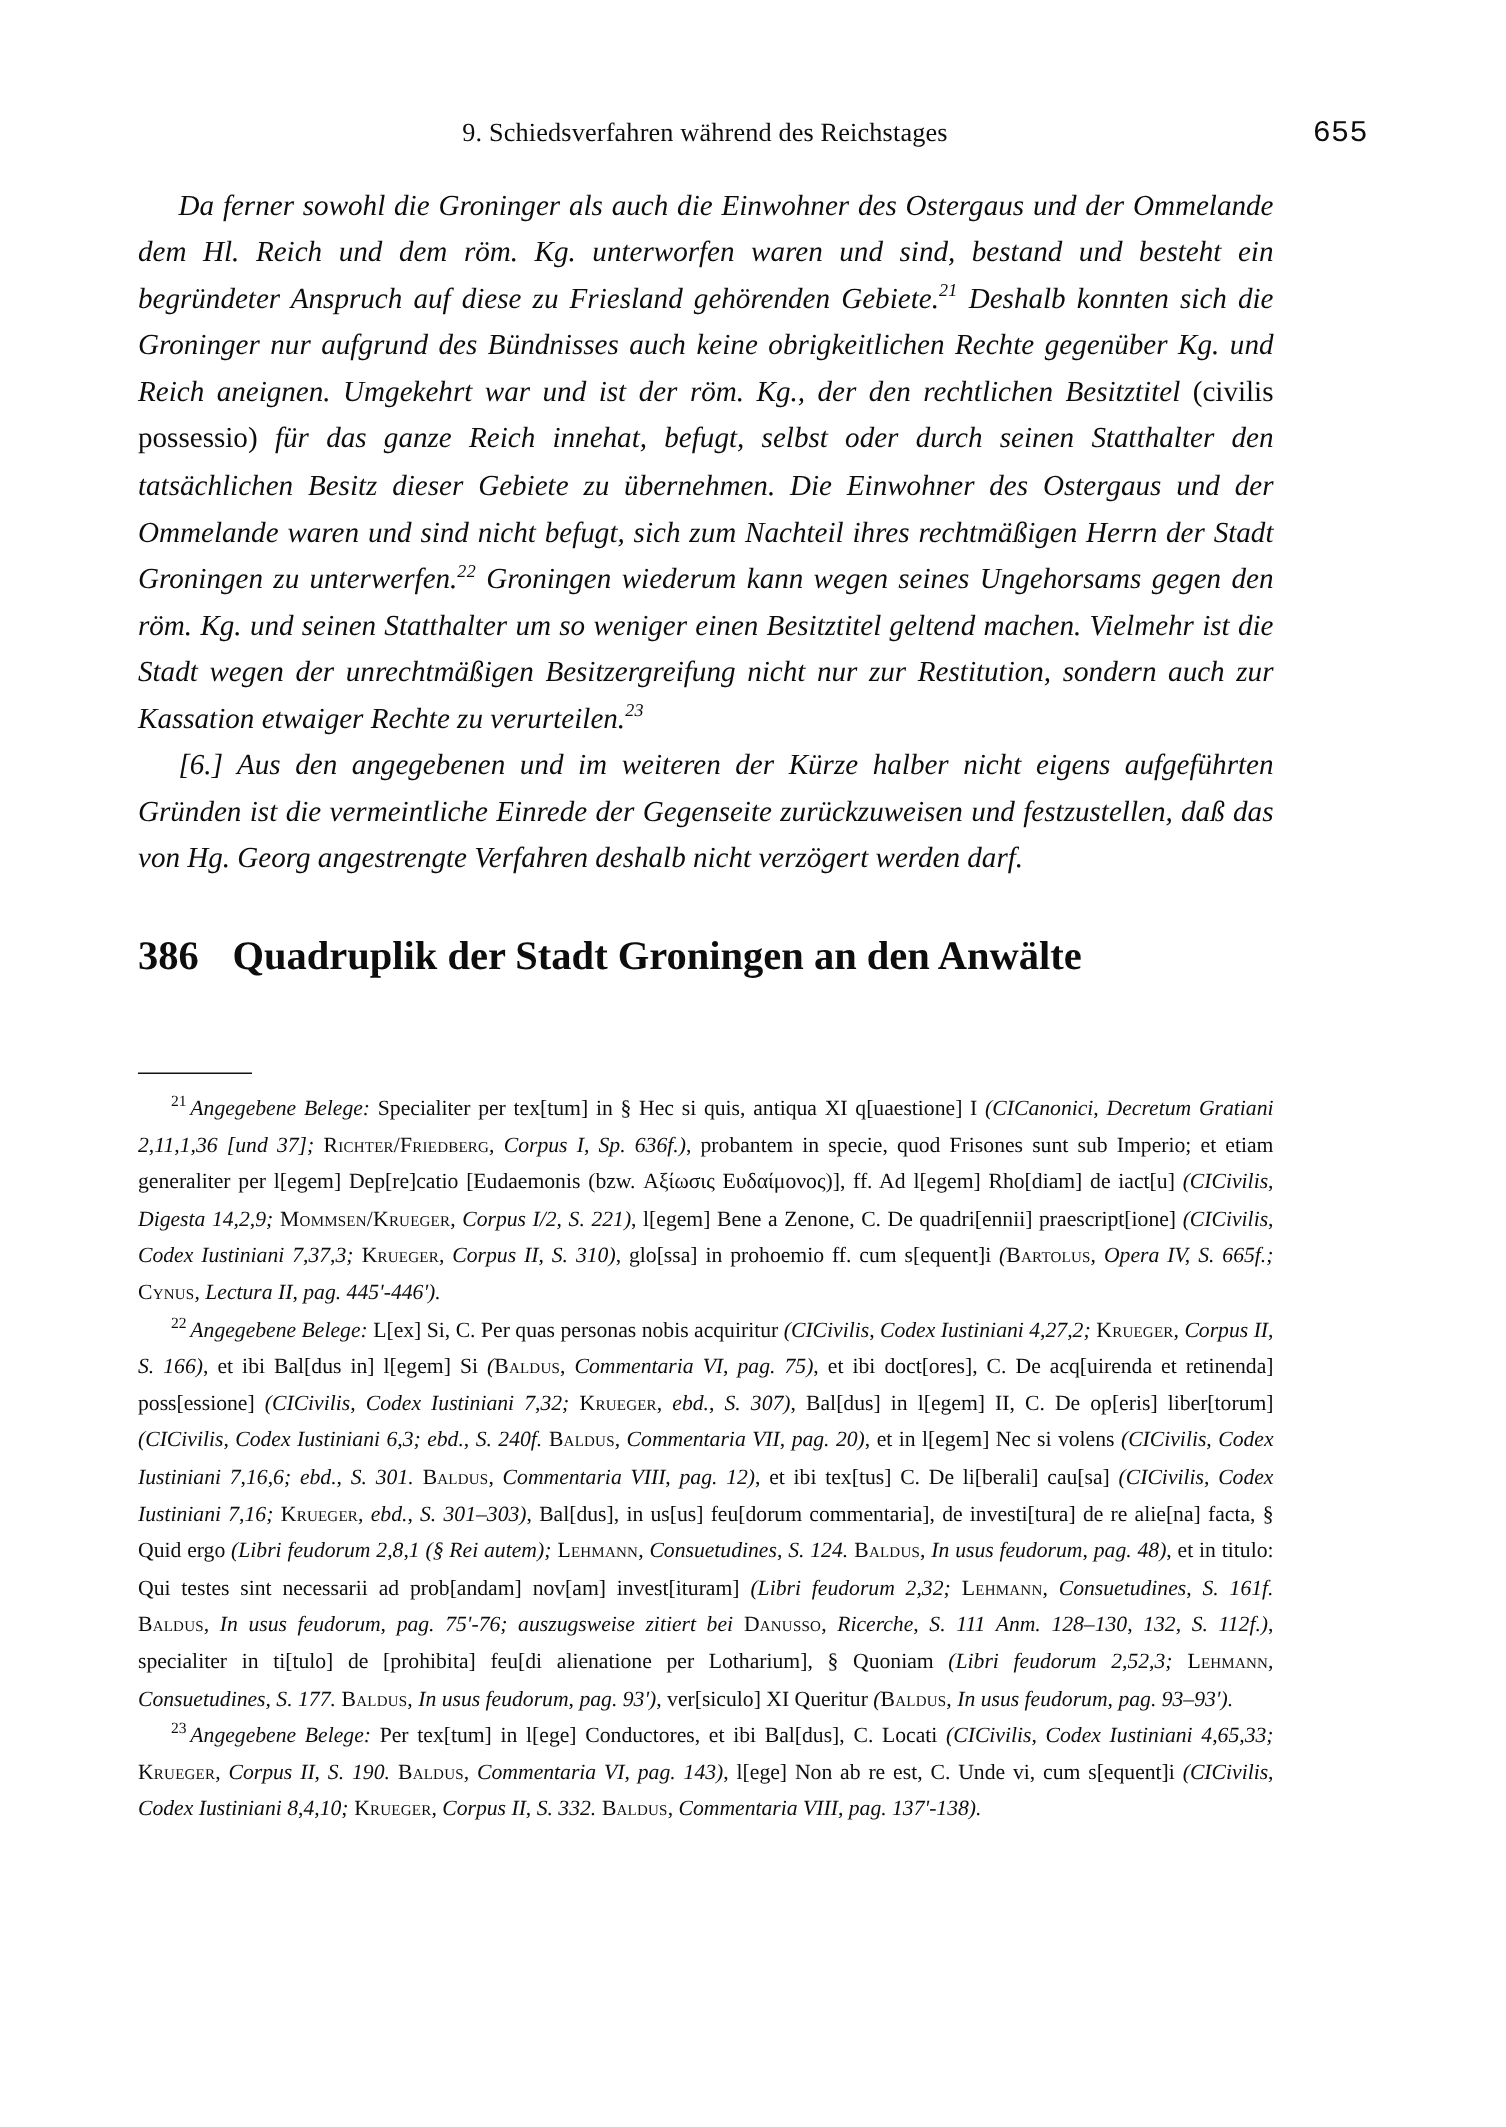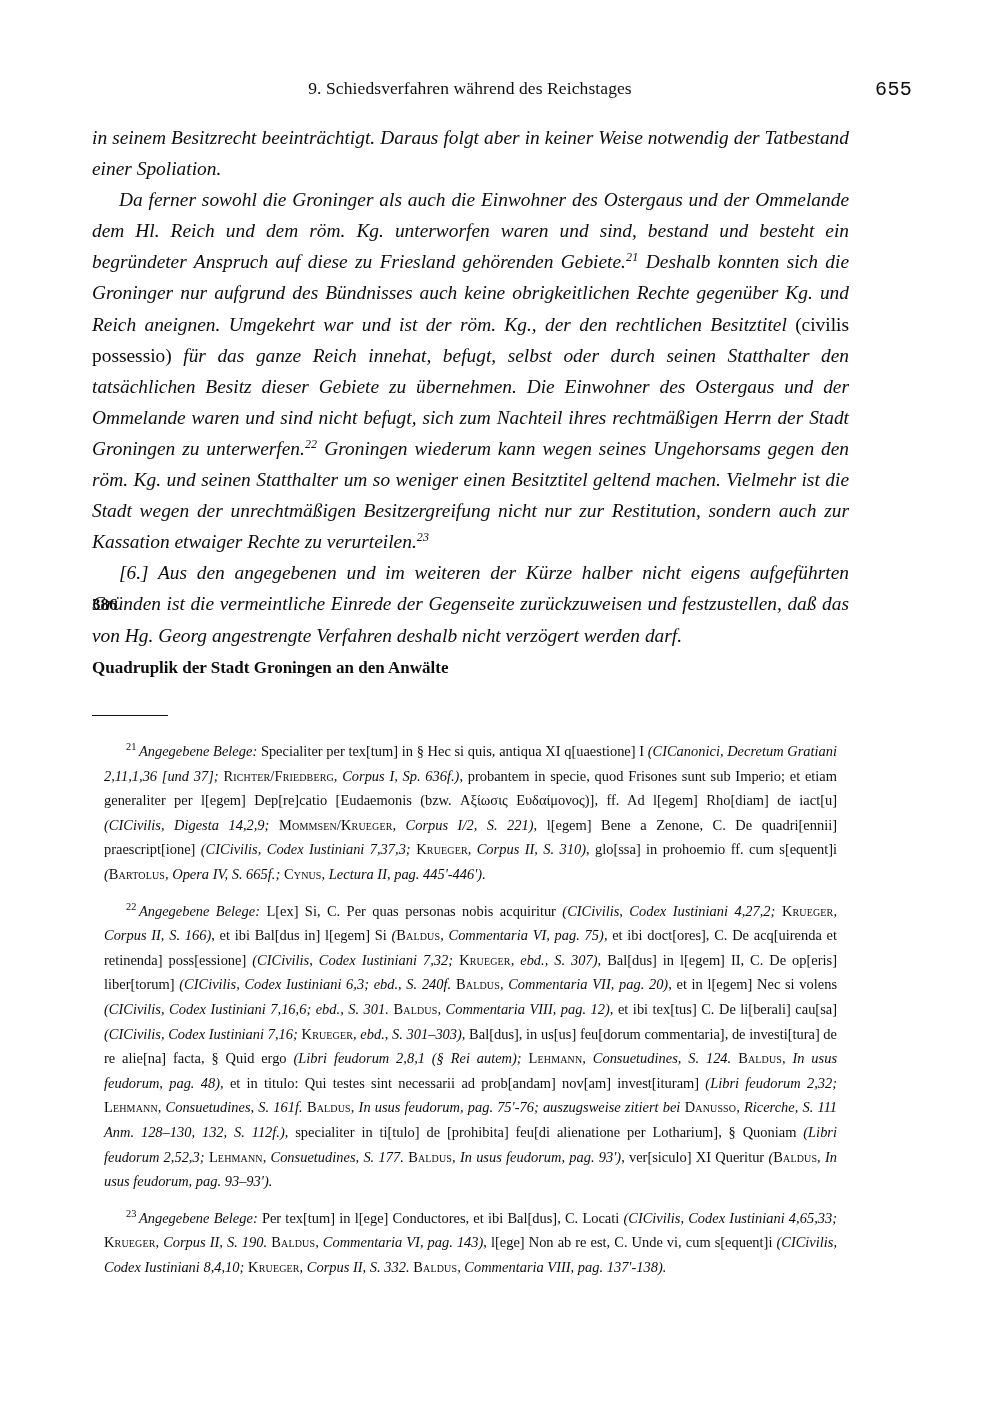--- a/index.html
+++ b/index.html
@@ -70,27 +70,26 @@
     font-size: 0.62em;
     vertical-align: super;
     line-height: 0;
     letter-spacing: 0.2px;
   }
 
   
   .section-head {
     position: absolute;
     left: 92px;
-    top: 592px;
+    top: 624px;
     width: 757px;
     font-weight: bold;
-    font-size: 17px;
+    font-size: 27px;
     line-height: 26px;
     display: flex;
-    flex-direction: column;
   }
   .section-head .num { width: 63px; flex: 0 0 63px; }
   .section-head .ttl { flex: 1 1 auto; }
 
   
   .regest {
     position: absolute;
     left: 92px;
     top: 648px;
     width: 757px;
@@ -110,21 +109,21 @@
     height: 0;
     border-top: 1.1px solid #121212;
   }
   .footnotes {
     position: absolute;
     left: 92px;
     top: 727px;
     width: 757px;
   }
   p.fnote {
-    margin: 12px;
+    margin: 0;
     font-size: 14.45px;
     line-height: 24.6px;
     text-align: justify;
     text-indent: 22px;
     hyphens: manual;
   }
   p.fnote sup.marker {
     font-size: 0.72em;
     vertical-align: super;
     line-height: 0;
@@ -141,21 +140,20 @@
 <body>
 
 <div class="page">
 
   <div class="running-head">
     <span>9. Schiedsverfahren während des Reichstages</span>
   </div>
   <div class="page-number">655</div>
 
   <div class="body-block">
-      <p class="body"><span class="it">in seinem Besitzrecht beeinträchtigt. Daraus folgt aber in keiner Weise notwendig der Tatbestand einer Spoliation.</span></p>
       <p class="body indent"><span class="it">Da ferner sowohl die Groninger als auch die Einwohner des Ostergaus und der Ommelande dem Hl. Reich und dem röm. Kg. unterworfen waren und sind, bestand und besteht ein begründeter Anspruch auf diese zu Friesland gehörenden Gebiete.</span><sup class="fn">21</sup><span class="it"> Deshalb konnten sich die Groninger nur aufgrund des Bündnisses auch keine obrigkeitlichen Rechte gegenüber Kg. und Reich aneignen. Umgekehrt war und ist der röm. Kg., der den rechtlichen Besitztitel </span><span class="roman">(civilis possessio)</span><span class="it"> für das ganze Reich innehat, befugt, selbst oder durch seinen Statthalter den tatsächlichen Besitz dieser Gebiete zu übernehmen. Die Einwohner des Ostergaus und der Ommelande waren und sind nicht befugt, sich zum Nachteil ihres rechtmäßigen Herrn der Stadt Groningen zu unterwerfen.</span><sup class="fn">22</sup><span class="it"> Groningen wiederum kann wegen seines Ungehorsams gegen den röm. Kg. und seinen Statthalter um so weniger einen Besitztitel geltend machen. Vielmehr ist die Stadt wegen der unrechtmäßigen Besitzergreifung nicht nur zur Restitution, sondern auch zur Kassation etwaiger Rechte zu verurteilen.</span><sup class="fn">23</sup></p>
       <p class="body indent"><span class="it">[6.] Aus den angegebenen und im weiteren der Kürze halber nicht eigens aufgeführten Gründen ist die vermeintliche Einrede der Gegenseite zurückzuweisen und festzustellen, daß das von Hg. Georg angestrengte Verfahren deshalb nicht verzögert werden darf.</span></p>
     </div>
 
   <div class="section-head">
     <span class="num">386</span>
     <span class="ttl">Quadruplik der Stadt Groningen an den Anwälte</span>
   </div>
 
 

